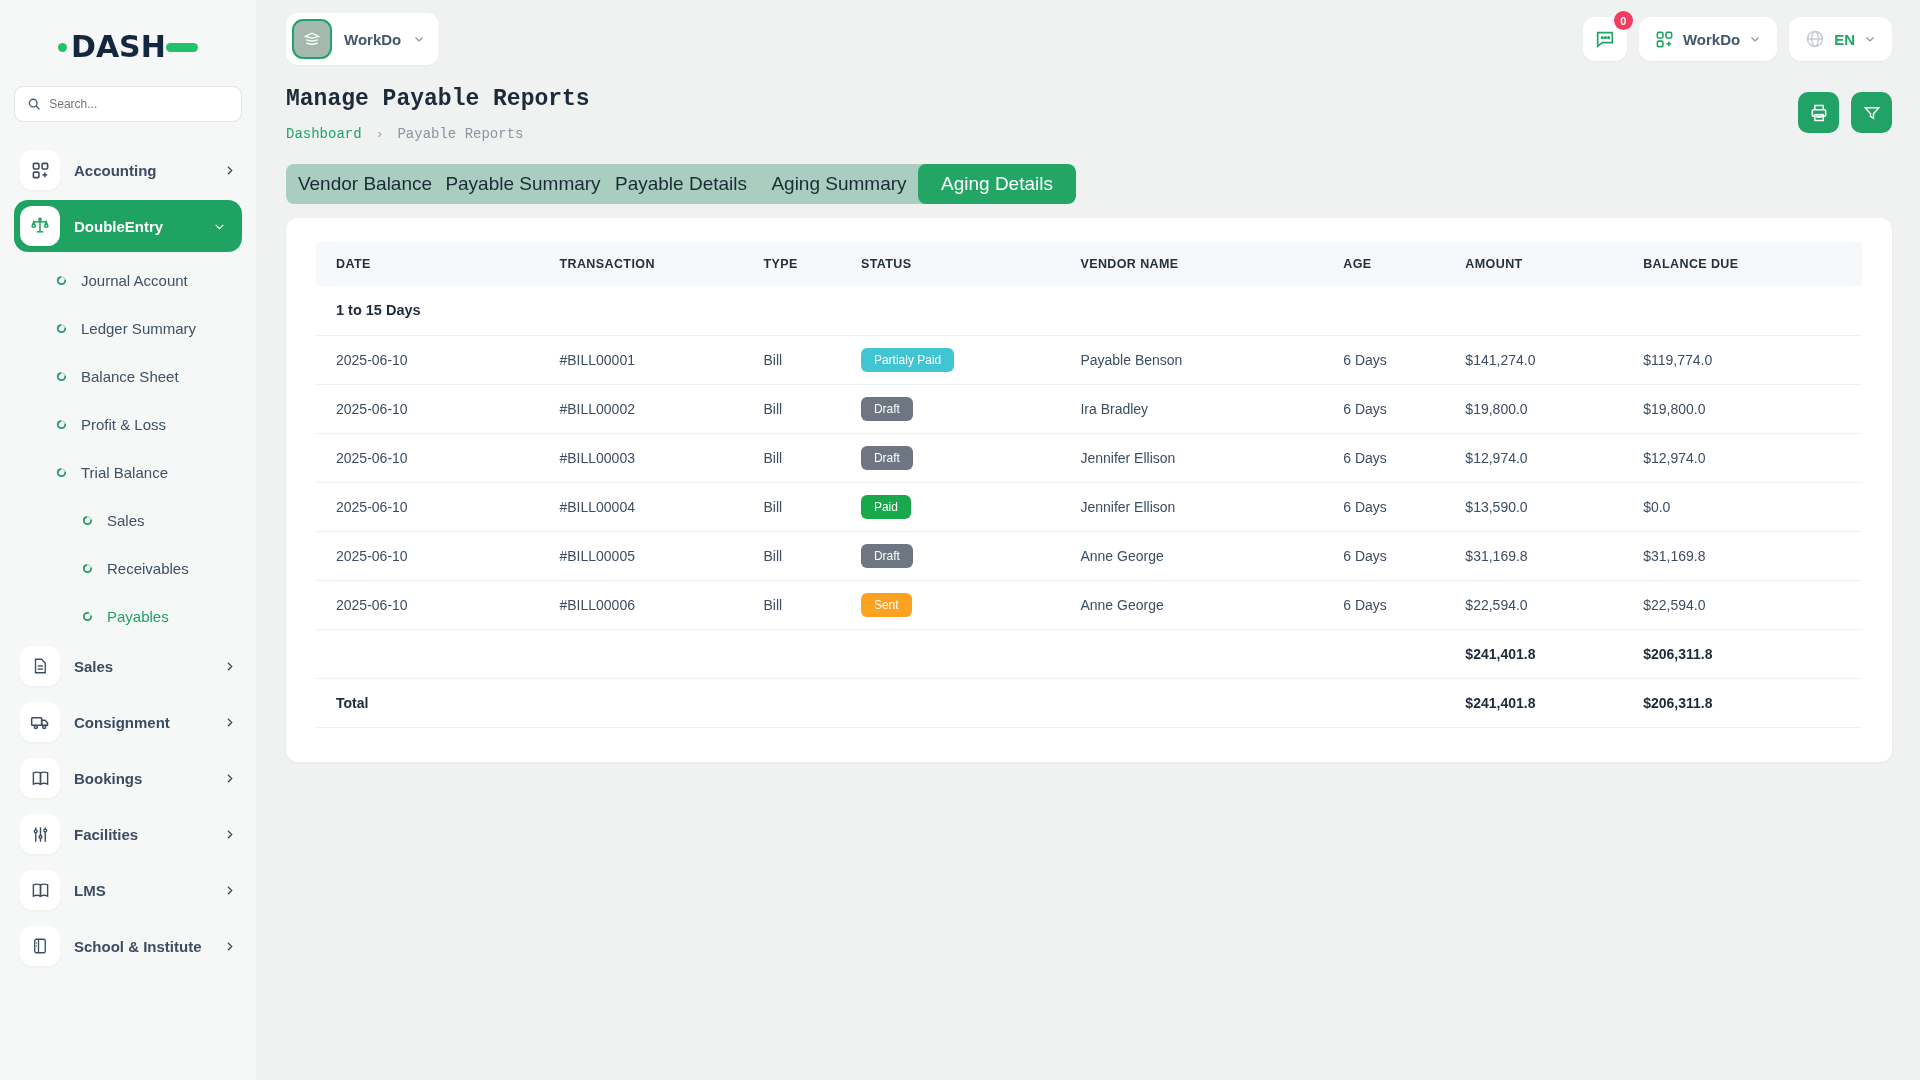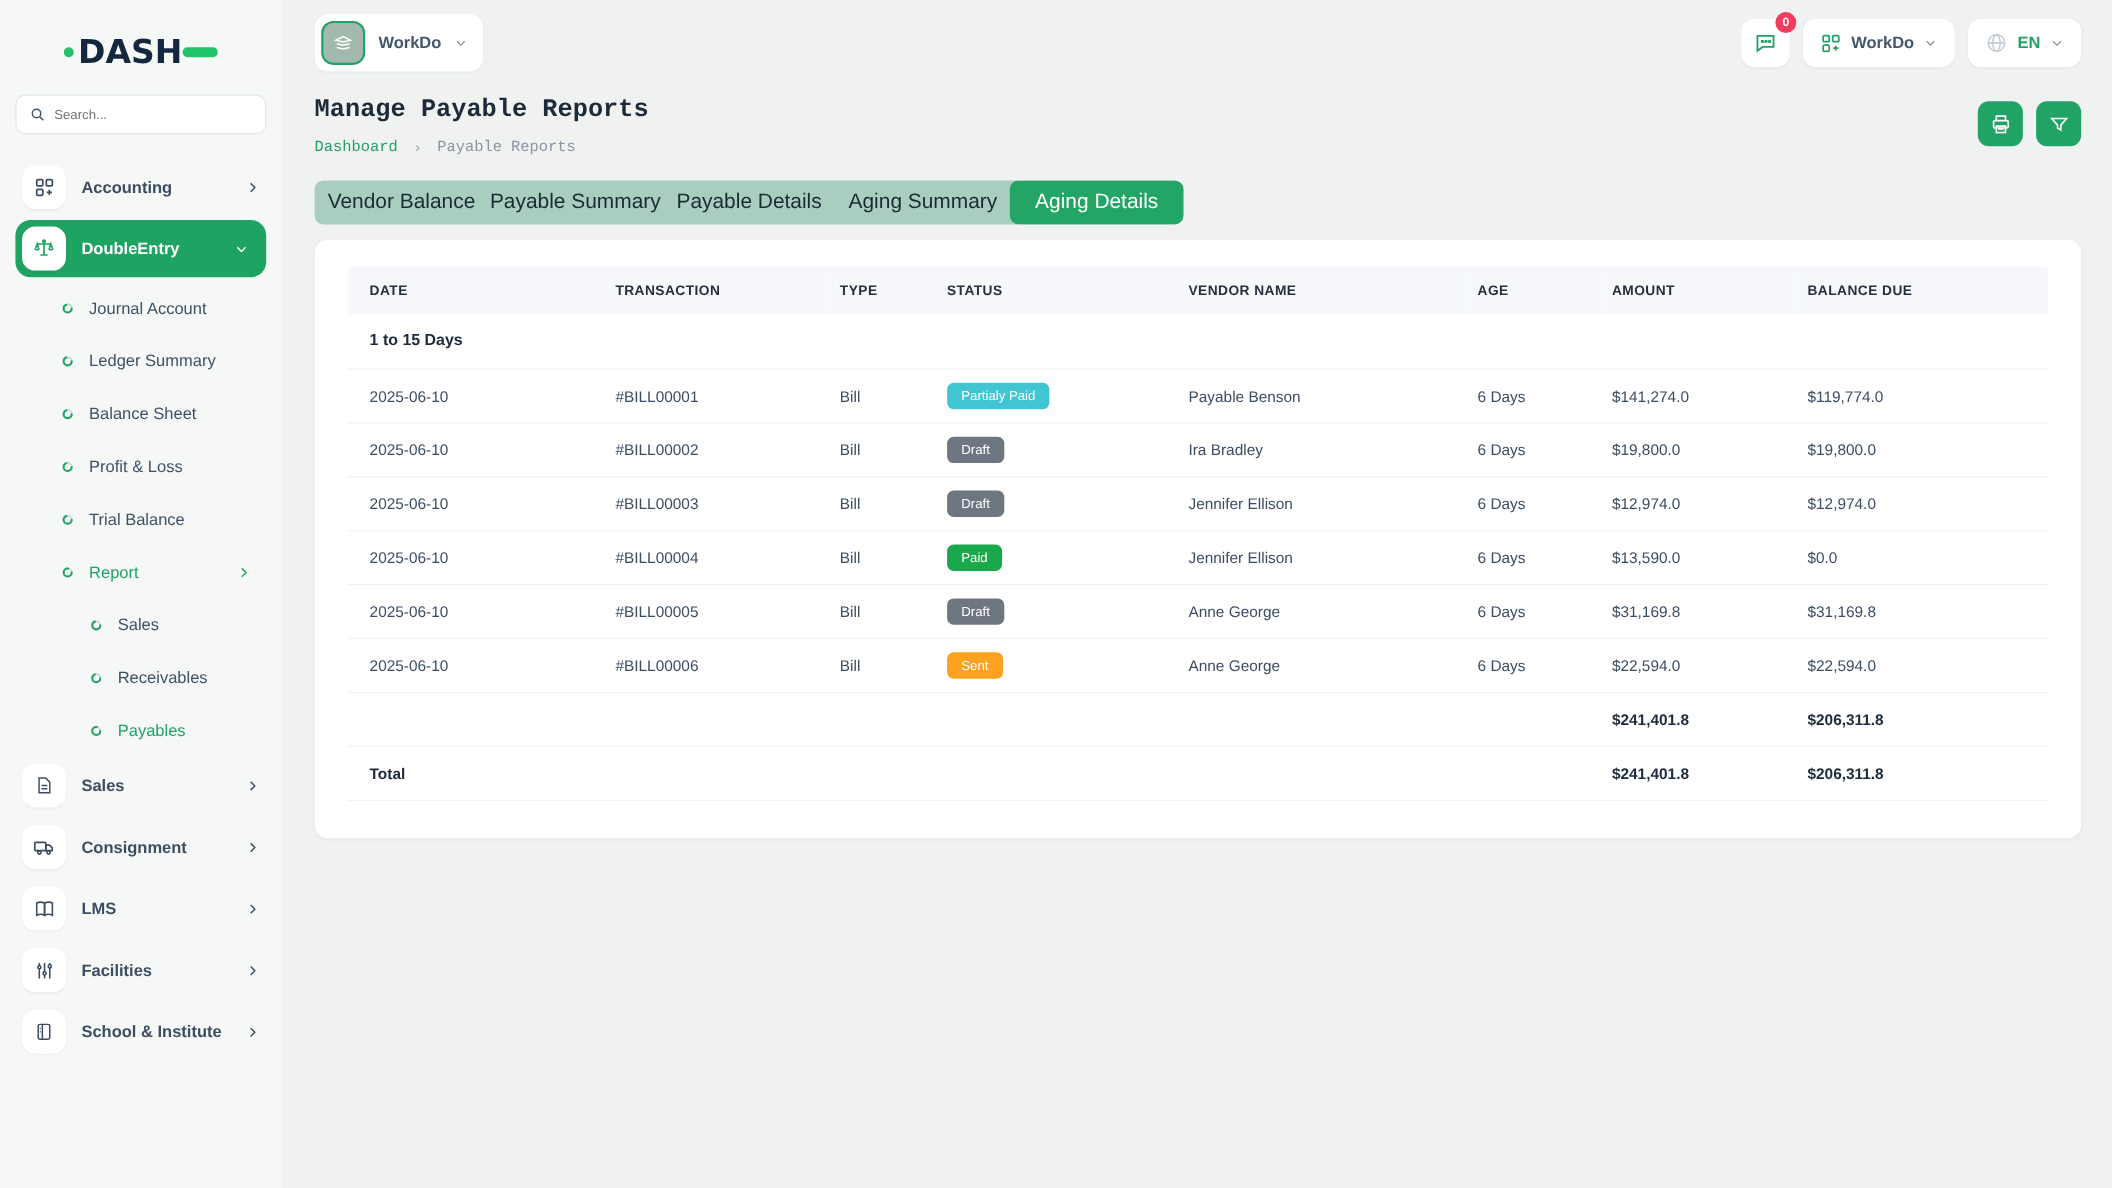--- a/index.html
+++ b/index.html
@@ -185,32 +185,20 @@
         </svg>
       <span class="sub-label">Profit &amp; Loss</span>
     </div>
     <div class="sub-item">
       <svg width="11" height="11" viewBox="0 0 12 12" class="ic">
           <circle cx="6" cy="6" r="4" fill="none" stroke="#cfd8df" stroke-width="2"></circle>
           <circle cx="6" cy="6" r="4" fill="none" stroke="#21a366" stroke-width="2" stroke-dasharray="17 8" stroke-linecap="round"></circle>
         </svg>
       <span class="sub-label">Trial Balance</span>
     </div>
-    <div class="sub-item active">
-      <svg width="11" height="11" viewBox="0 0 12 12" class="ic">
-          <circle cx="6" cy="6" r="4" fill="none" stroke="#cfd8df" stroke-width="2"></circle>
-          <circle cx="6" cy="6" r="4" fill="none" stroke="#21a366" stroke-width="2" stroke-dasharray="19 6" stroke-linecap="round"></circle>
-        </svg>
-      <span class="sub-label">Report</span>
-      <span class="chev" style="padding-right:14px;">
-        <svg width="13" height="13" viewBox="0 0 24 24" fill="none" stroke="#21a366" stroke-width="2.4">
-            <polyline points="9,5 16,12 9,19"></polyline>
-          </svg>
-      </span>
-    </div>
 
     <div class="sub-item lvl2">
       <svg width="11" height="11" viewBox="0 0 12 12" class="ic">
           <circle cx="6" cy="6" r="4" fill="none" stroke="#cfd8df" stroke-width="2"></circle>
           <circle cx="6" cy="6" r="4" fill="none" stroke="#21a366" stroke-width="2" stroke-dasharray="17 8" stroke-linecap="round"></circle>
         </svg>
       <span class="sub-label">Sales</span>
     </div>
     <div class="sub-item lvl2">
       <svg width="11" height="11" viewBox="0 0 12 12" class="ic">
@@ -254,48 +242,62 @@
       </span>
       <span class="nav-label">Consignment</span>
       <span class="chev">
         <svg width="13" height="13" viewBox="0 0 24 24" fill="none" stroke="#3c4d62" stroke-width="2.4">
             <polyline points="9,5 16,12 9,19"></polyline>
           </svg>
       </span>
     </div>
 
 
-
     <div class="nav-item">
       <span class="icon-box">
         <svg width="19" height="19" viewBox="0 0 24 24" fill="none" stroke="#3c4d62" stroke-width="1.8">
           <path d="M3 5c2.5-1.3 6-1.3 9 0v14c-3-1.3-6.5-1.3-9 0z"></path>
           <path d="M21 5c-2.5-1.3-6-1.3-9 0v14c3-1.3 6.5-1.3 9 0z"></path>
         </svg>
       </span>
-      <span class="nav-label">LMS</span>
+      <span class="nav-label">Bookings</span>
       <span class="chev">
         <svg width="13" height="13" viewBox="0 0 24 24" fill="none" stroke="#3c4d62" stroke-width="2.4">
             <polyline points="9,5 16,12 9,19"></polyline>
           </svg>
       </span>
     </div>
 
     <div class="nav-item">
       <span class="icon-box">
         <svg width="19" height="19" viewBox="0 0 24 24" fill="none" stroke="#3c4d62" stroke-width="1.8">
           <line x1="6" y1="3" x2="6" y2="21"></line>
             <circle cx="6" cy="8" r="1.8" fill="#fff"></circle>
           <line x1="12" y1="3" x2="12" y2="21"></line>
             <circle cx="12" cy="15" r="1.8" fill="#fff"></circle>
           <line x1="18" y1="3" x2="18" y2="21"></line>
             <circle cx="18" cy="7" r="1.8" fill="#fff"></circle>
         </svg>
       </span>
       <span class="nav-label">Facilities</span>
+      <span class="chev">
+        <svg width="13" height="13" viewBox="0 0 24 24" fill="none" stroke="#3c4d62" stroke-width="2.4">
+            <polyline points="9,5 16,12 9,19"></polyline>
+          </svg>
+      </span>
+    </div>
+
+    <div class="nav-item">
+      <span class="icon-box">
+        <svg width="19" height="19" viewBox="0 0 24 24" fill="none" stroke="#3c4d62" stroke-width="1.8">
+          <path d="M3 5c2.5-1.3 6-1.3 9 0v14c-3-1.3-6.5-1.3-9 0z"></path>
+          <path d="M21 5c-2.5-1.3-6-1.3-9 0v14c3-1.3 6.5-1.3 9 0z"></path>
+        </svg>
+      </span>
+      <span class="nav-label">LMS</span>
       <span class="chev">
         <svg width="13" height="13" viewBox="0 0 24 24" fill="none" stroke="#3c4d62" stroke-width="2.4">
             <polyline points="9,5 16,12 9,19"></polyline>
           </svg>
       </span>
     </div>
 
     <div class="nav-item">
       <span class="icon-box">
         <svg width="18" height="18" viewBox="0 0 24 24" fill="none" stroke="#3c4d62" stroke-width="1.8">

